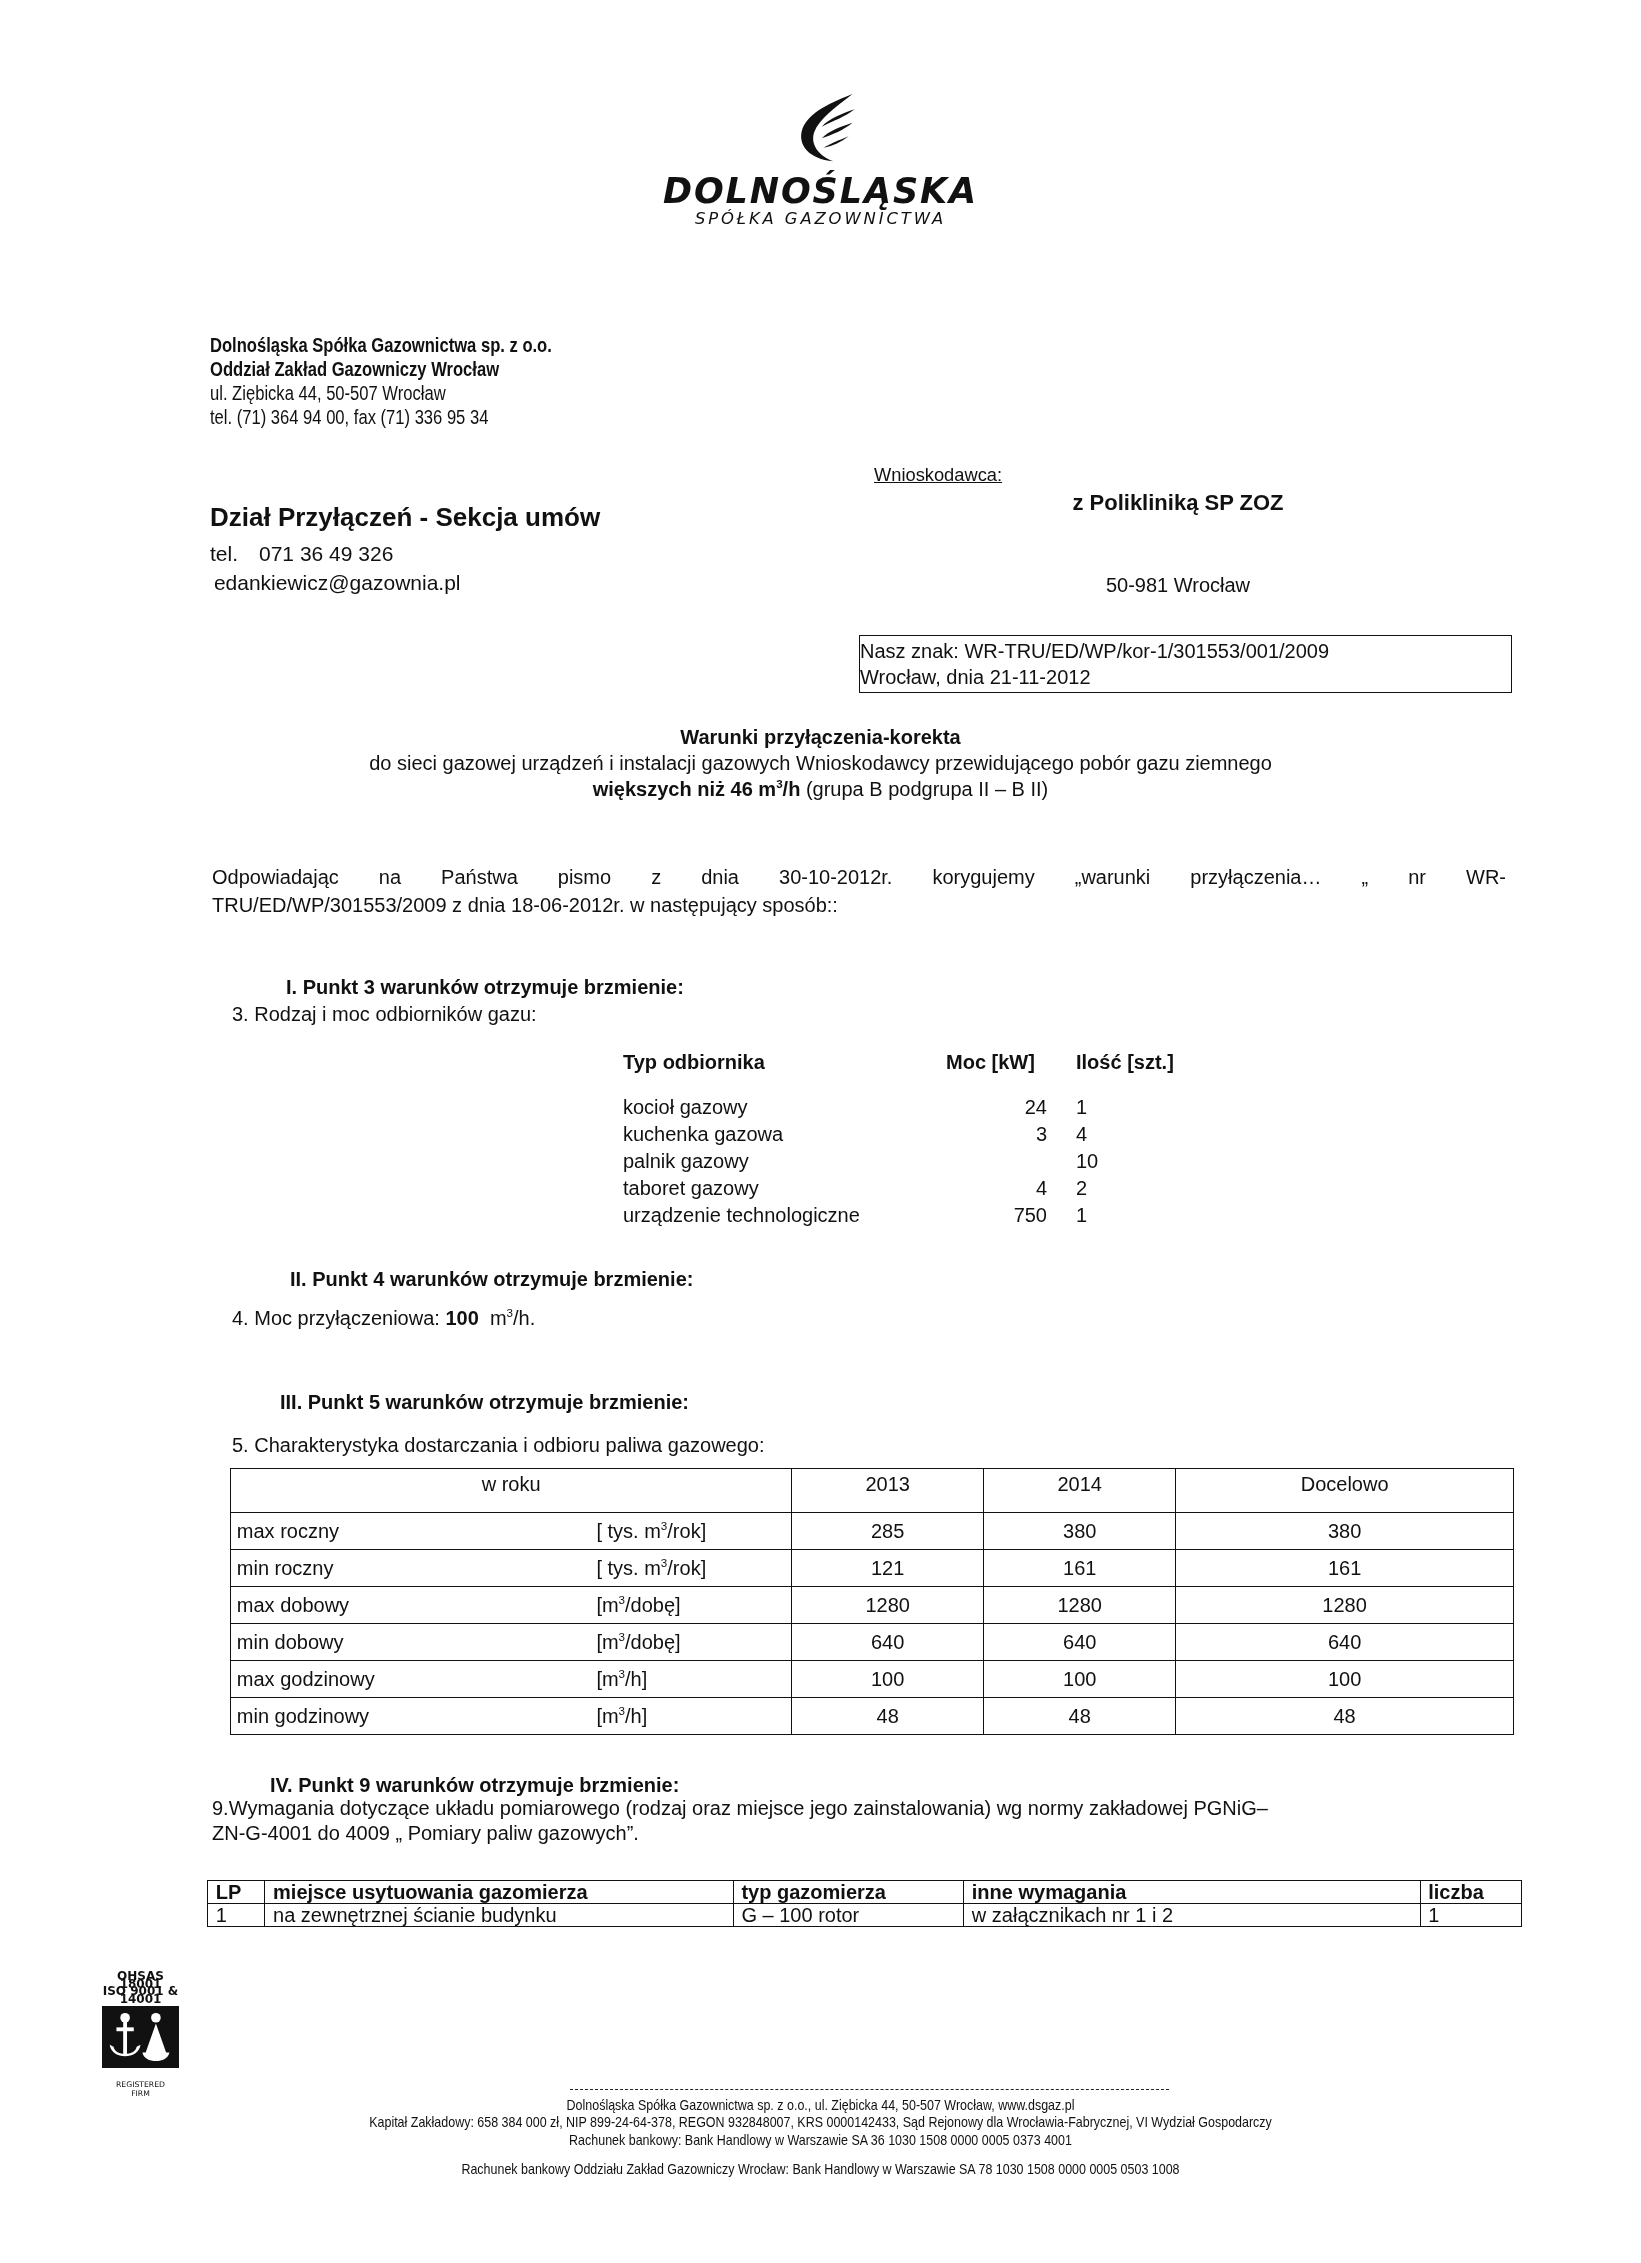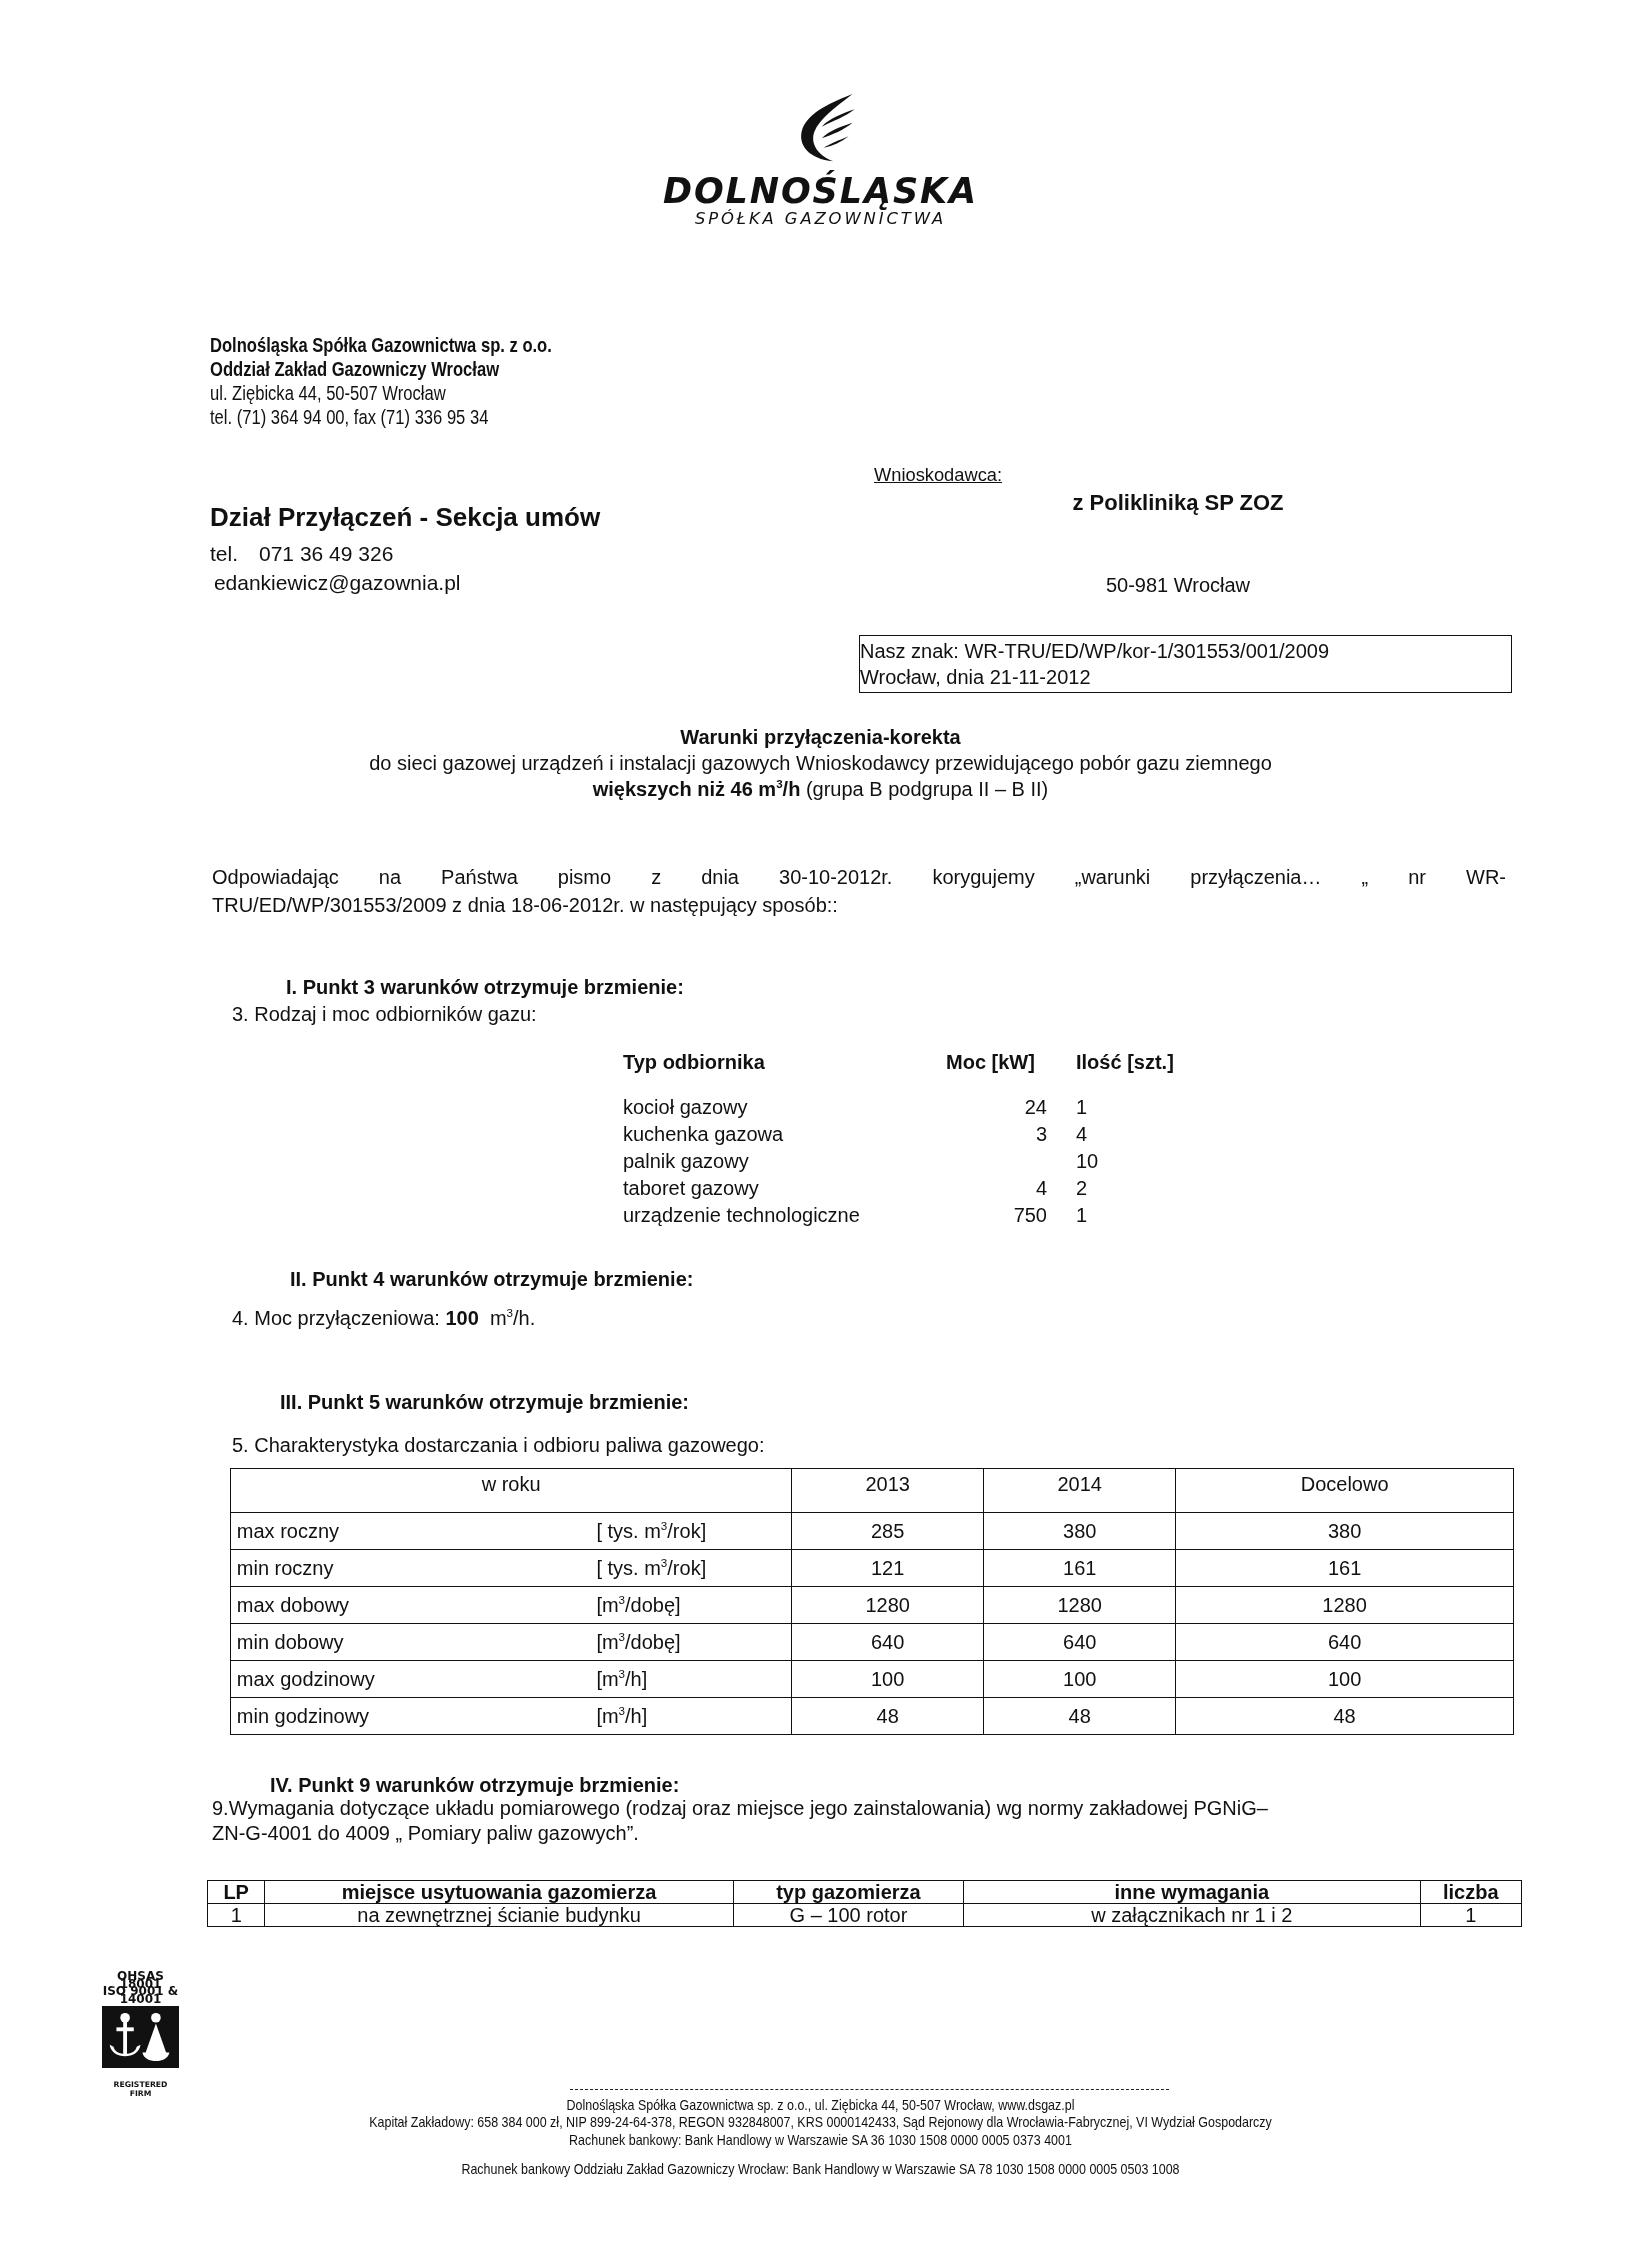--- a/index.html
+++ b/index.html
@@ -53,28 +53,28 @@
     .fuel table { border-collapse: collapse; width: 100%; font-size: 20px; }
     .fuel td { border: 1.9px solid #111; height: 36px; padding: 0 5.8px; line-height: 33px; vertical-align: middle; }
     .fuel tr.h td { height: 43px; vertical-align: top; line-height: 31px; }
     .fuel .name { border-right: none; width: 348px; }
     .fuel .unit { border-left: none; width: 189px; }
     .fuel .num { text-align: center; }
 
     
     .meter { left: 207px; top: 1880px; width: 1315px; }
     .meter table { border-collapse: collapse; width: 100%; font-size: 20px; }
-    .meter td { border: 1.9px solid #111; height: 22px; line-height: 22px; padding: 0 7.7px; text-align: center; }
+    .meter td { border: 1.9px solid #111; height: 22px; line-height: 22px; padding: 0 7.7px; }
     .meter tr.h td { font-weight: bold; }
 
     
     .iso { left: 97px; top: 1973px; width: 87px; text-align: center; font-family: "DejaVu Sans", sans-serif; }
     .iso .small { font-size: 12px; font-weight: bold; line-height: 7.7px; }
     .iso .box { width: 77px; height: 62px; background: #111; margin: 1.9px auto; position: relative; }
-    .iso .reg { font-size: 7.7px; font-weight: bold; line-height: 8.7px; margin-top: 13.5px; }
+    .iso .reg { font-size: 7.7px; font-weight: normal; line-height: 8.7px; margin-top: 13.5px; }
 
     
     .foot-line { left: 570px; top: 2089px; width: 599px; border-top: 1.9px dashed #222; }
     .footer { left: 193px; width: 1255px; top: 2097px; text-align: center; font-size: 14.5px; line-height: 17.4px; transform: scaleX(0.86); transform-origin: center top; }
     .footer .gap { margin-top: 11.6px; }
   </style>
 </head>
 <body>
 
 <div class="abs logo-wrap">

